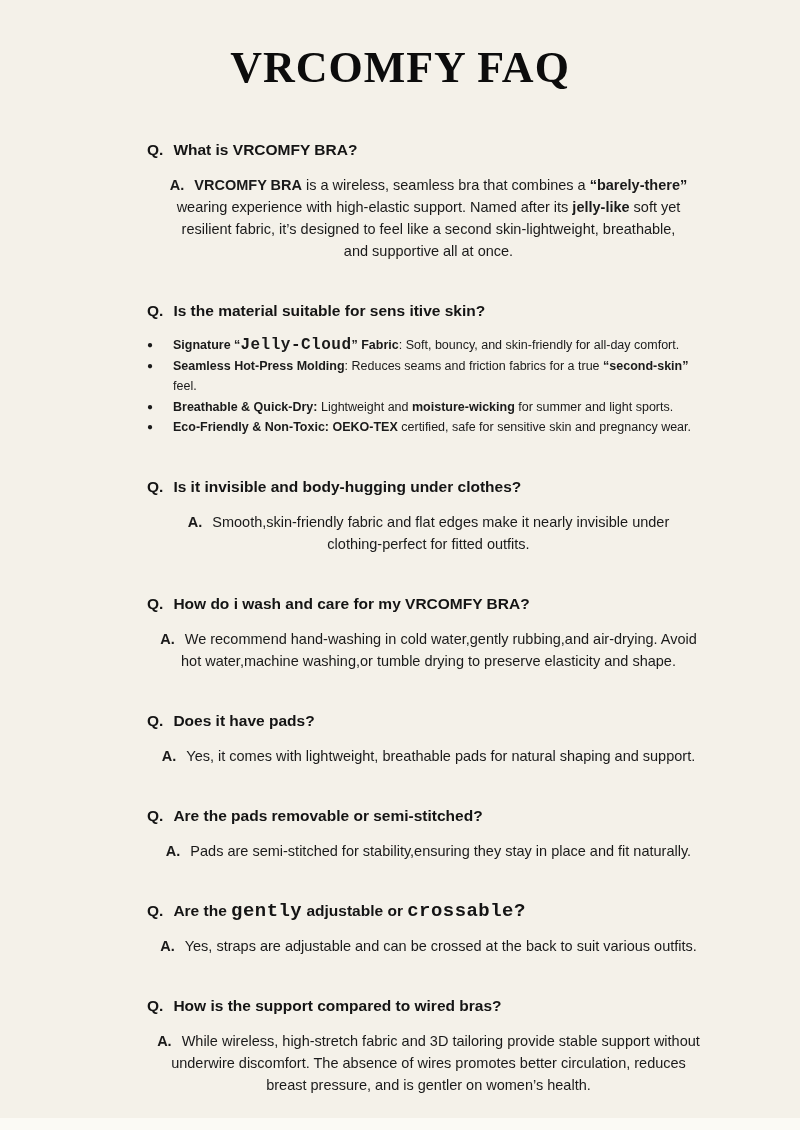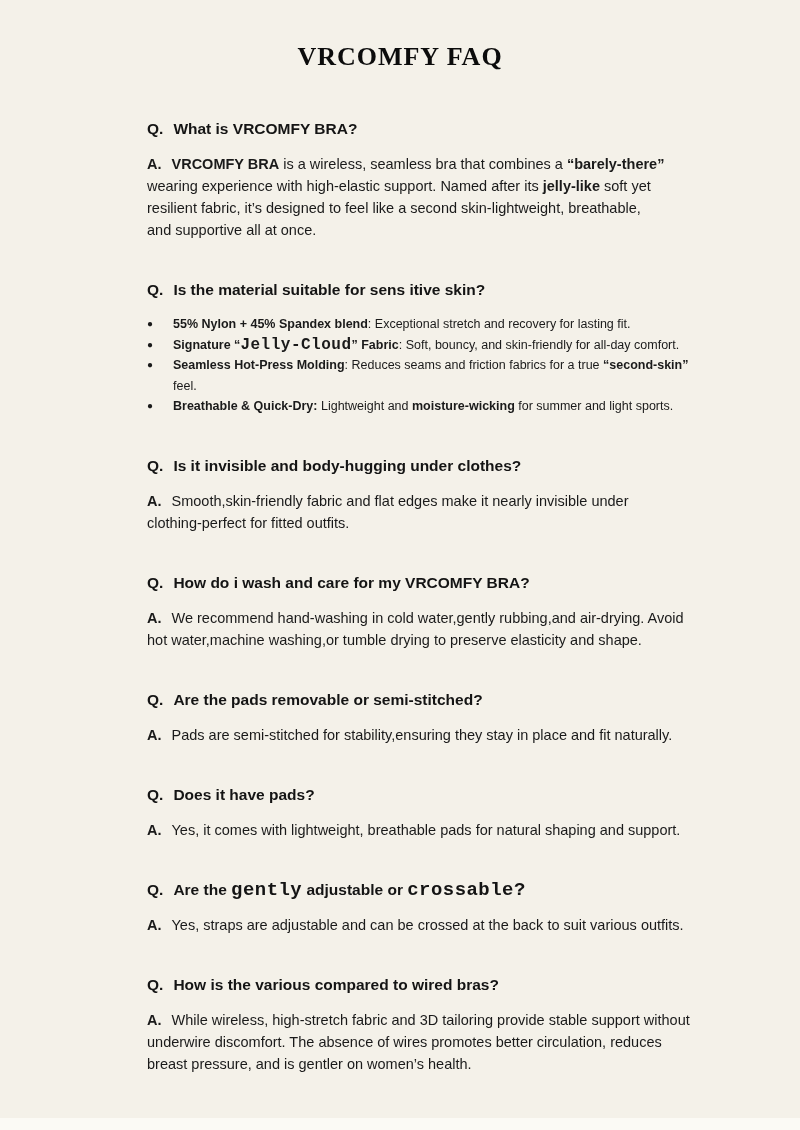--- a/index.html
+++ b/index.html
@@ -19,21 +19,21 @@
     height:1130px;
     background:var(--bg);
     color:var(--ink);
     overflow:hidden;
   }
   .page-title{
     margin-top:42px;
     text-align:center;
     font-family:"Liberation Serif", serif;
     font-weight:bold;
-    font-size:26px;
+    font-size:44px;
     letter-spacing:1px;
     color:#0c0c0c;
   }
   .faq-list{
     margin:46px 90px 0 147px;
   }
   .faq-section{
     margin-bottom:38px;
     margin-top:8px;
   }
@@ -46,20 +46,21 @@
   }
   .question-prefix, .answer-prefix{
     font-weight:bold;
     margin-right:10px;
   }
   .answer-paragraph{
     font-size:14.5px;
     line-height:22px;
     white-space:pre-wrap;
     color:#1a1a1a;
+    text-align:center;
   }
   .answer-paragraph .b{font-weight:bold;}
   .alt{
     font-family:Liberation Mono, monospace;
     font-size:1.22em;
     letter-spacing:.5px;
     line-height:1;
   }
   .bullet-list{
     list-style:none;
@@ -100,61 +101,61 @@
     <p class="answer-paragraph"><span class="answer-prefix">A.</span><span><span class="b">VRCOMFY BRA</span><span> is a wireless, seamless bra that combines a </span><span class="b">“barely-there”</span><span>
 wearing experience with high-elastic support. Named after its </span><span class="b">jelly-like</span><span> soft yet
 resilient fabric, it’s designed to feel like a second skin-lightweight, breathable,
 and supportive all at once.</span></span></p>
 
   </section>
 
   <section class="faq-section">
     <h2 class="question-line"><span class="question-prefix">Q.</span><span><span>Is the material suitable for sens itive skin?</span></span></h2>
     <ul class="bullet-list">
-          <li class="bullet-item"><span class="b">55% Nylon + 45% Spandex blend</span><span>: Exceptional stretch and recovery for lasting fit.</span></li>
           <li class="bullet-item"><span class="b">Signature “</span><span class="b alt">Jelly-Cloud</span><span class="b">” Fabric</span><span>: Soft, bouncy, and skin-friendly for all-day comfort.</span></li>
           <li class="bullet-item"><span class="b">Seamless Hot-Press Molding</span><span>: Reduces seams and friction fabrics for a true </span><span class="b">“second-skin”</span><span> feel.</span></li>
           <li class="bullet-item"><span class="b">Breathable &amp; Quick-Dry:</span><span> Lightweight and </span><span class="b">moisture-wicking</span><span> for summer and light sports.</span></li>
+          <li class="bullet-item"><span class="b">Eco-Friendly &amp; Non-Toxic:</span><span> </span><span class="b">OEKO-TEX</span><span> certified, safe for sensitive skin and pregnancy wear.</span></li>
         </ul>
   </section>
 
   <section class="faq-section">
     <h2 class="question-line"><span class="question-prefix">Q.</span><span><span>Is it invisible and body-hugging under clothes?</span></span></h2>
     <p class="answer-paragraph"><span class="answer-prefix">A.</span><span><span>Smooth,skin-friendly fabric and flat edges make it nearly invisible under
 clothing-perfect for fitted outfits.</span></span></p>
 
   </section>
 
   <section class="faq-section">
     <h2 class="question-line"><span class="question-prefix">Q.</span><span><span>How do i wash and care for my VRCOMFY BRA?</span></span></h2>
     <p class="answer-paragraph"><span class="answer-prefix">A.</span><span><span>We recommend hand-washing in cold water,gently rubbing,and air-drying. Avoid
 hot water,machine washing,or tumble drying to preserve elasticity and shape.</span></span></p>
 
   </section>
 
   <section class="faq-section">
-    <h2 class="question-line"><span class="question-prefix">Q.</span><span><span>Are the pads removable or semi-stitched?</span></span></h2>
-    <p class="answer-paragraph"><span class="answer-prefix">A.</span><span><span>Pads are semi-stitched for stability,ensuring they stay in place and fit naturally.</span></span></p>
+    <h2 class="question-line"><span class="question-prefix">Q.</span><span><span>Does it have pads?</span></span></h2>
+    <p class="answer-paragraph"><span class="answer-prefix">A.</span><span><span>Yes, it comes with lightweight, breathable pads for natural shaping and support.</span></span></p>
 
   </section>
 
   <section class="faq-section">
-    <h2 class="question-line"><span class="question-prefix">Q.</span><span><span>Does it have pads?</span></span></h2>
-    <p class="answer-paragraph"><span class="answer-prefix">A.</span><span><span>Yes, it comes with lightweight, breathable pads for natural shaping and support.</span></span></p>
+    <h2 class="question-line"><span class="question-prefix">Q.</span><span><span>Are the pads removable or semi-stitched?</span></span></h2>
+    <p class="answer-paragraph"><span class="answer-prefix">A.</span><span><span>Pads are semi-stitched for stability,ensuring they stay in place and fit naturally.</span></span></p>
 
   </section>
 
   <section class="faq-section">
     <h2 class="question-line"><span class="question-prefix">Q.</span><span><span>Are the </span><span class="alt">gently</span><span> adjustable or </span><span class="alt">crossable?</span></span></h2>
     <p class="answer-paragraph"><span class="answer-prefix">A.</span><span><span>Yes, straps are adjustable and can be crossed at the back to suit various outfits.</span></span></p>
 
   </section>
 
   <section class="faq-section">
-    <h2 class="question-line"><span class="question-prefix">Q.</span><span><span>How is the various compared to wired bras?</span></span></h2>
+    <h2 class="question-line"><span class="question-prefix">Q.</span><span><span>How is the support compared to wired bras?</span></span></h2>
     <p class="answer-paragraph"><span class="answer-prefix">A.</span><span><span>While wireless, high-stretch fabric and 3D tailoring provide stable support without
 underwire discomfort. The absence of wires promotes better circulation, reduces
 breast pressure, and is gentler on women’s health.</span></span></p>
 
   </section>
 </div>
   <div class="footer-strip"></div>
 </div>
 
 </body></html>

